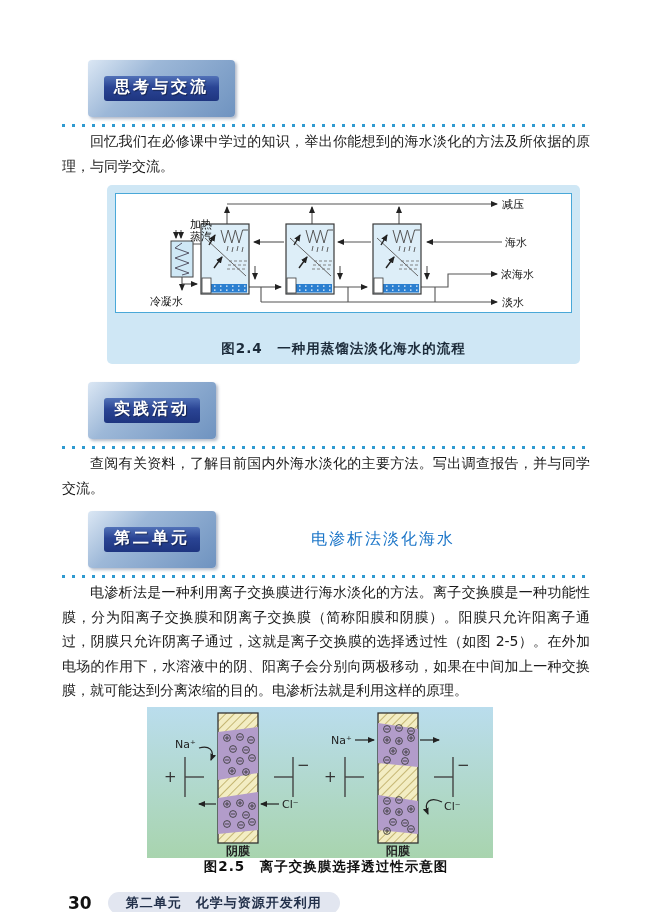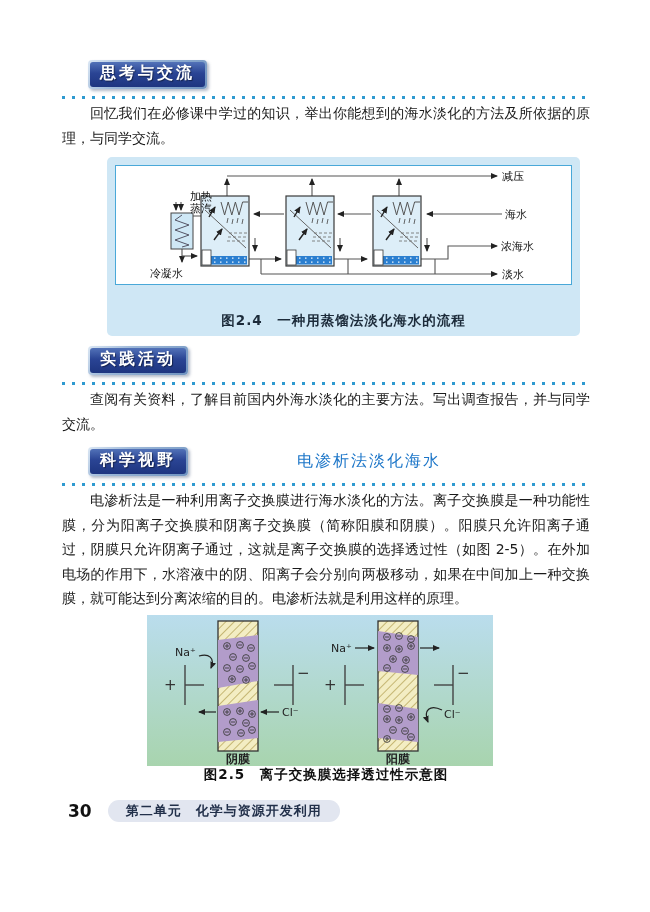--- a/index.html
+++ b/index.html
@@ -1,21 +1,21 @@
 <!DOCTYPE html>
 <html><head>
 <meta charset="utf-8">
 <style>
   html,body{margin:0;padding:0;background:#888;}
   .page{
     width:650px;height:912px;margin:0 auto;background:#ffffff;
     font-family:"DejaVu Sans","Liberation Sans",sans-serif;color:#1a1a1a;
     padding:60px 60px 0 62px;box-sizing:border-box;position:relative;overflow:hidden;
   }
-  .badge{display:inline-block;padding:2px;border-radius:4px;
+  .badge{display:inline-block;padding:16px;border-radius:4px;
     background:linear-gradient(135deg,#dbe7f4 0%,#9db8d8 35%,#6f93c0 100%);
     box-shadow:2px 2px 3px rgba(40,60,100,.35);}
   .badge-inner{display:block;padding:1px 10px 3px;border-radius:3px;
     background:linear-gradient(180deg,#5272b8 0%,#2a4494 45%,#1e3580 100%);
     color:#fff;font-size:16px;font-weight:bold;letter-spacing:3px;
     text-shadow:1px 1px 1px rgba(0,0,0,.45);}
   .badge-wrap{margin-left:26px;}
   .dotted{height:3px;margin-top:7px;
     background-image:repeating-linear-gradient(to right,#2e9ad0 0,#2e9ad0 3px,transparent 3px,transparent 10px);}
   .body-text{font-size:14px;line-height:25px;text-align:justify;text-indent:2em;margin:2px 0 0;}
@@ -27,21 +27,21 @@
   .fig24-caption{font-size:13.5px;font-weight:bold;color:#1c2b3a;text-align:center;
     padding:3px 0 4px;letter-spacing:1px;margin-top:24px;}
   
   .fig25{margin:2px 0 0 85px;width:346px;line-height:0;}
   .fig25-caption{font-size:13.5px;font-weight:bold;color:#111;text-align:center;
     margin-top:0;letter-spacing:1px;}
   .sect-row{display:flex;align-items:center;margin-top:18px;}
   .sect-row .badge-wrap{margin-left:26px;}
   .sci-title{flex:1;text-align:center;color:#1b75c8;font-size:16px;font-weight:normal;
     letter-spacing:2px;padding-right:40px;}
-  .mt20{margin-top:10px;text-decoration:underline;}
+  .mt20{margin-top:18px;text-decoration:underline;}
   .footer{display:flex;align-items:center;gap:16px;margin-top:16px;margin-left:6px;}
   .pagenum{font-size:17px;font-weight:bold;color:#111;}
   .unit-pill{background:#e2e6f0;border-radius:12px;padding:2px 18px;
     font-size:13px;font-weight:bold;color:#22304a;letter-spacing:1px;}
   svg text{font-family:"DejaVu Sans","Liberation Sans",sans-serif;}
 </style>
 </head>
 <body>
 
 <div class="page">
@@ -131,21 +131,21 @@
     <span class="badge">
       <span class="badge-inner">实践活动</span>
     </span>
   </div>
   <div class="dotted"></div>
   <p class="body-text">查阅有关资料，了解目前国内外海水淡化的主要方法。写出调查报告，并与同学交流。</p>
 
   <div class="sect-row" style="margin-top:10px;">
     <div class="badge-wrap" style="margin-left:26px;">
       <span class="badge">
-        <span class="badge-inner">科学视野</span>
+        <span class="badge-inner">第二单元</span>
       </span>
     </div>
     <div class="sci-title">电渗析法淡化海水</div>
   </div>
   <div class="dotted"></div>
   <p class="body-text sci-body">电渗析法是一种利用离子交换膜进行海水淡化的方法。离子交换膜是一种功能性膜，分为阳离子交换膜和阴离子交换膜（简称阳膜和阴膜）。阳膜只允许阳离子通过，阴膜只允许阴离子通过，这就是离子交换膜的选择透过性（如图 2-5）。在外加电场的作用下，水溶液中的阴、阳离子会分别向两极移动，如果在中间加上一种交换膜，就可能达到分离浓缩的目的。电渗析法就是利用这样的原理。</p>
 
   <figure class="fig25" style="margin-top:4px;margin-bottom:0;">
     <svg viewBox="0 0 346 151" width="346" height="151">
       <defs>

